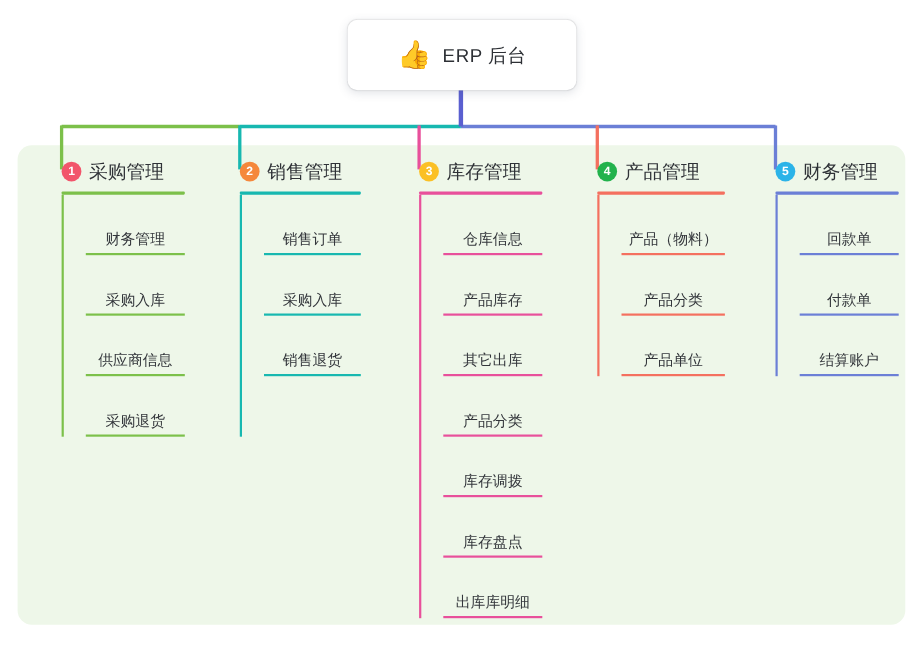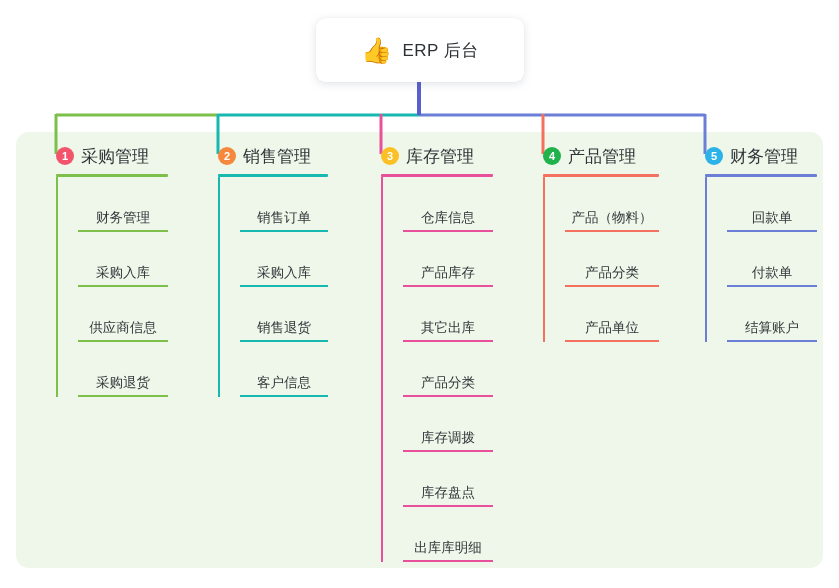--- a/index.html
+++ b/index.html
@@ -212,24 +212,20 @@
             <div class="leaf-rule" style="background: rgb(23, 184, 176);"></div>
           </div>
           <div class="leaf">
             <span class="leaf-text">采购入库</span>
             <div class="leaf-rule" style="background: rgb(23, 184, 176);"></div>
           </div>
           <div class="leaf">
             <span class="leaf-text">销售退货</span>
             <div class="leaf-rule" style="background: rgb(23, 184, 176);"></div>
           </div>
-          <div class="leaf">
-            <span class="leaf-text">客户信息</span>
-            <div class="leaf-rule" style="background: rgb(23, 184, 176);"></div>
-          </div>
         </div>
       </div>
       <div class="column" style="left: 359px; width: 124px;">
         <div class="col-head">
           <span class="badge" style="background: rgb(251, 192, 37);">3</span>
           <span class="col-title">库存管理</span>
         </div>
         <div class="head-rule" style="background: rgb(232, 80, 155); width: 112px;"></div>
         <div class="leaves" style="width: 90px;">
           <div class="spine" style="background: rgb(232, 80, 155); height: 385px;"></div>

